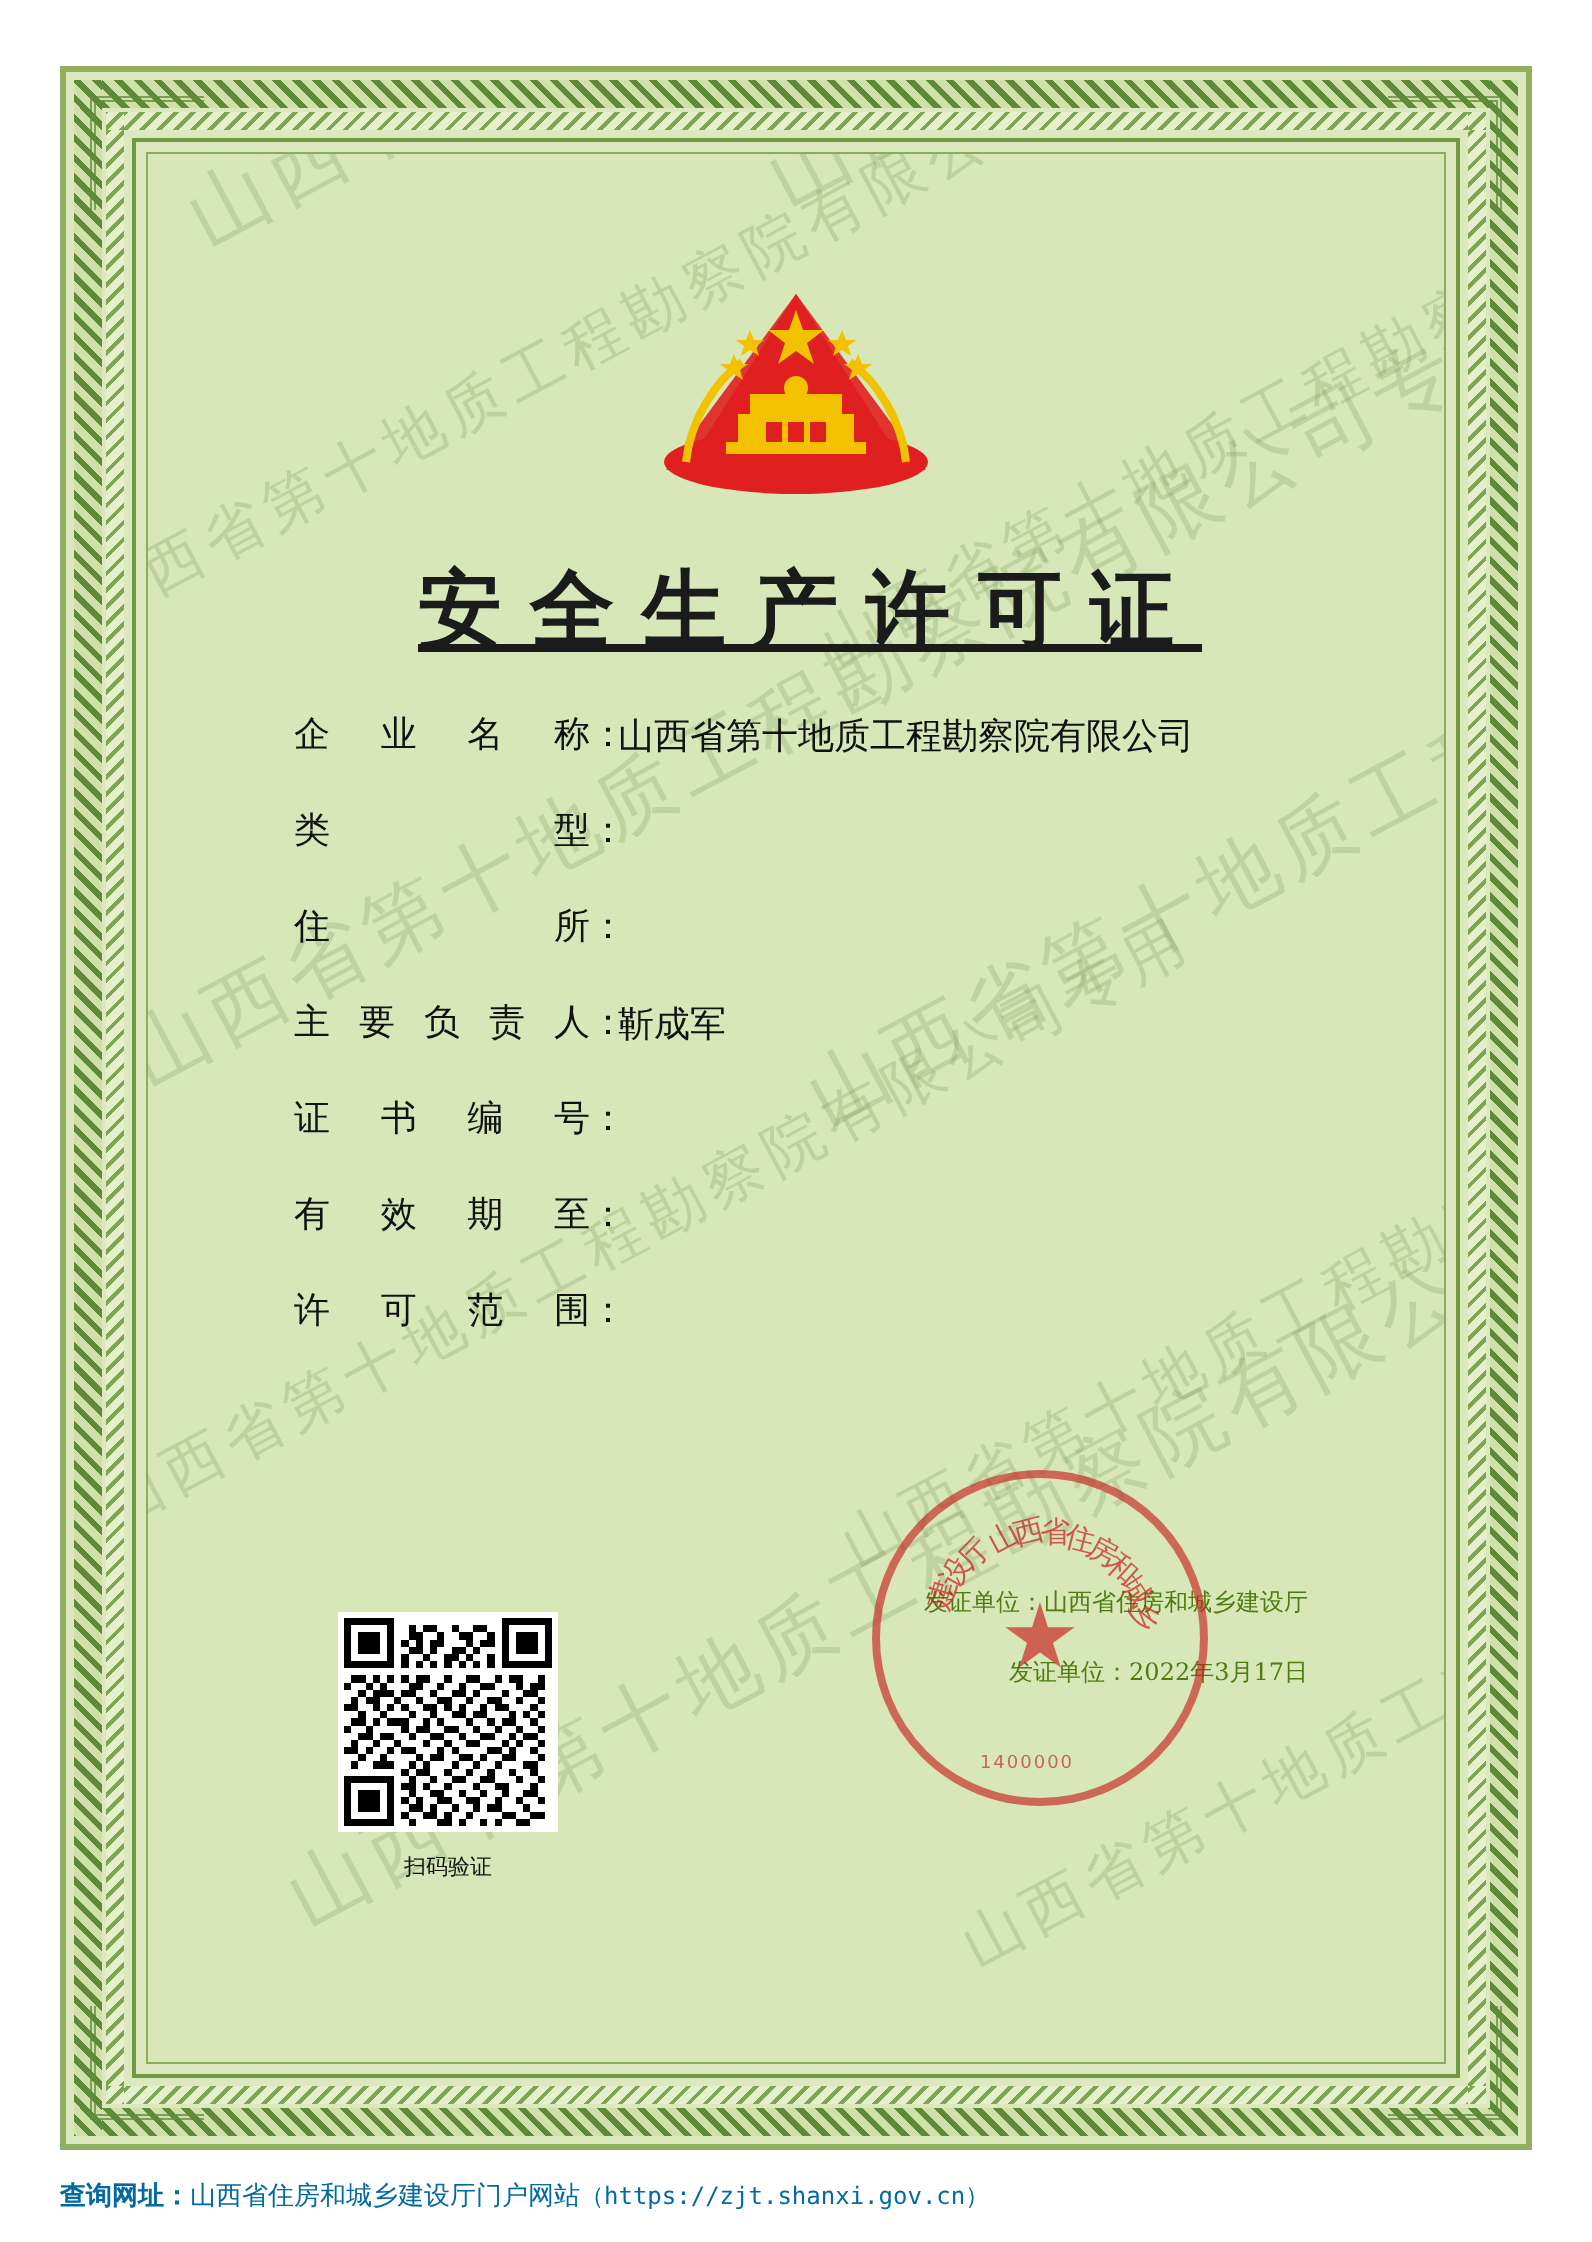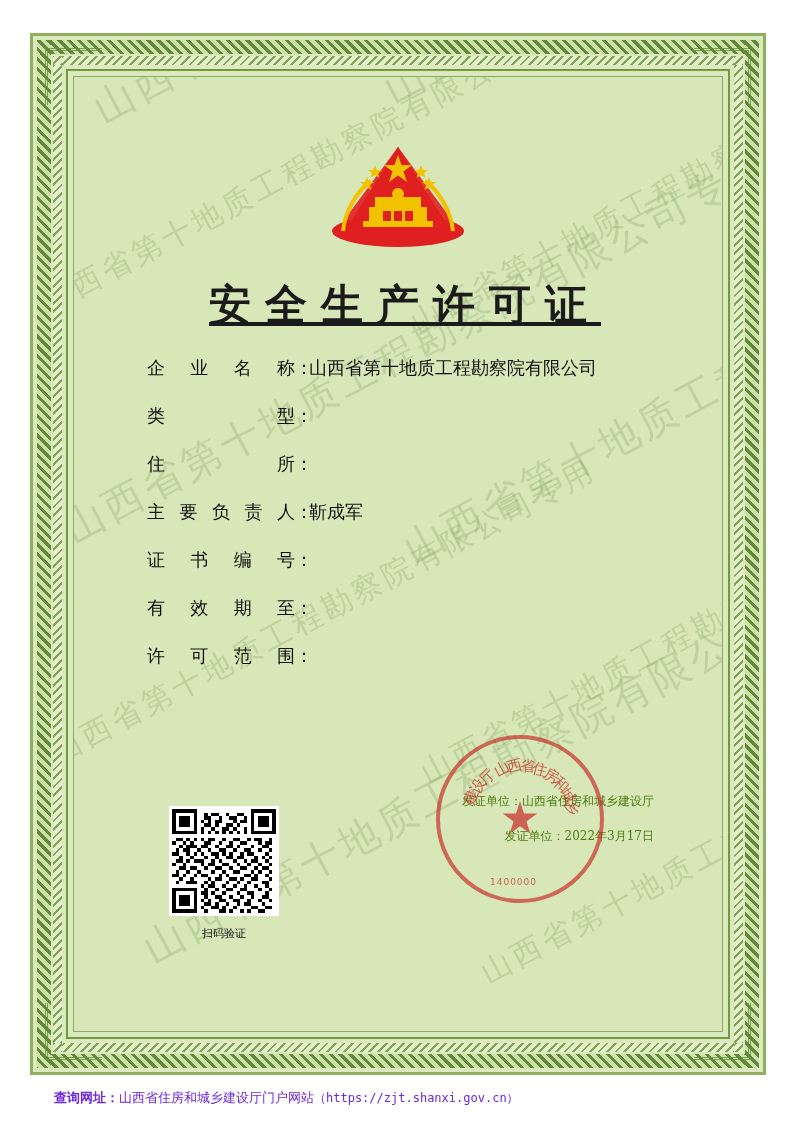--- a/index.html
+++ b/index.html
@@ -258,24 +258,23 @@
     font-family: "DejaVu Serif", serif;
     color: #111;
   }
 
   
   .footer {
     position: absolute;
     left: 30px;
     bottom: 14px;
     font-size: 13px;
-    color: #6d28d9;
+    color: #0369a1;
     font-family: "DejaVu Serif", serif;
     white-space: nowrap;
-    margin-left: 24px;
   }
   .footer .url {
     font-family: "DejaVu Sans Mono", monospace;
     font-size: 12px;
   }
   .footer .bold {
     font-weight: bold;
   }
 </style>
 </head>

